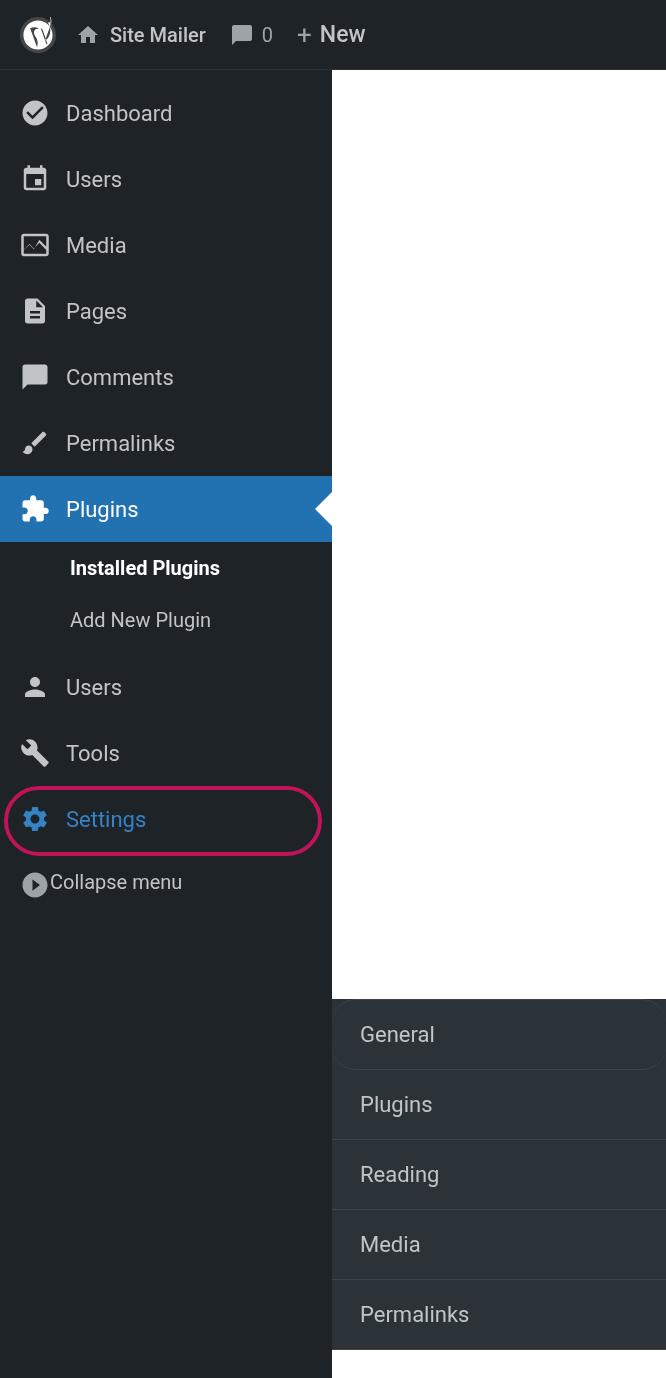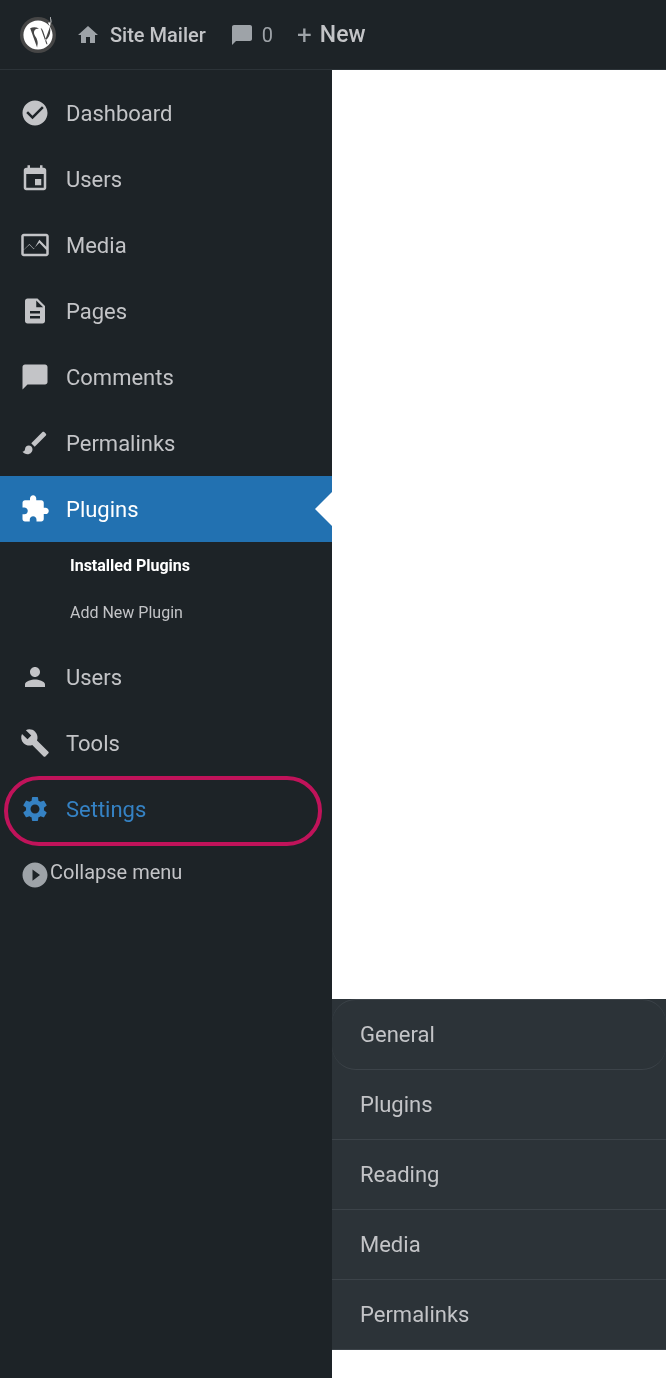--- a/index.html
+++ b/index.html
@@ -116,21 +116,21 @@
     }
 
     
     .plugins-submenu {
       background: #1d2327;
       padding: 0 0 8px 0;
     }
     .plugins-submenu-item {
       padding: 14px 20px 14px 70px;
       color: #c3c4c7;
-      font-size: 16px;
+      font-size: 20px;
       cursor: pointer;
     }
     .plugins-submenu-item.active {
       color: #fff;
       font-weight: 700;
     }
 
     
     .settings-circle {
       position: absolute;

